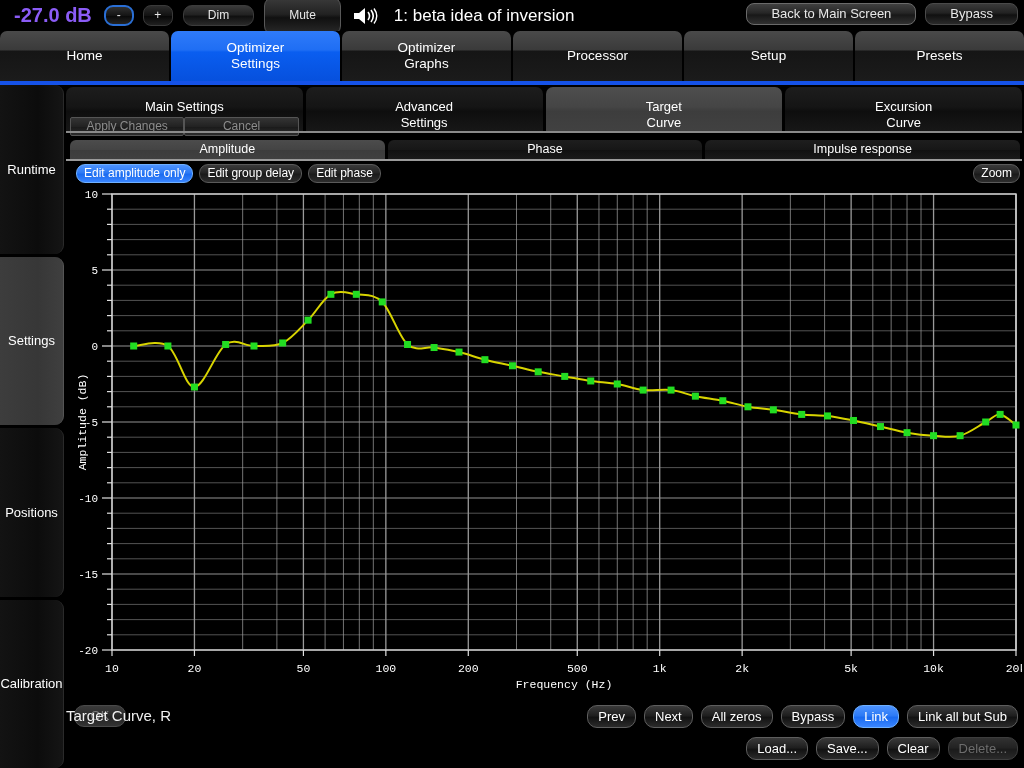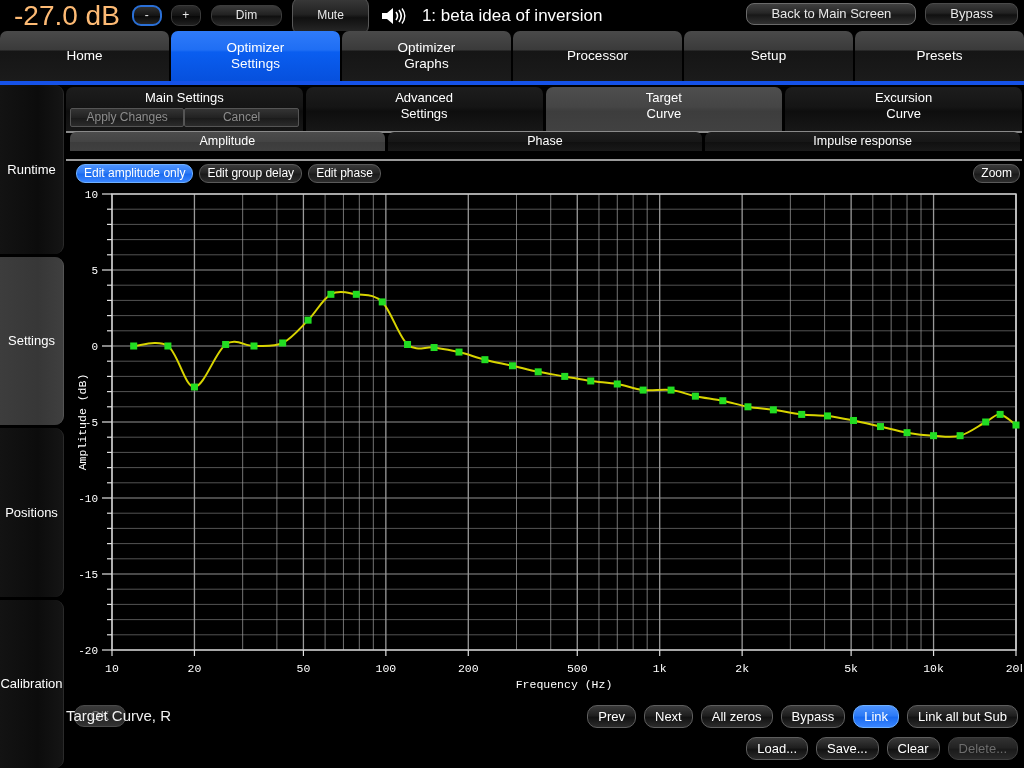--- a/index.html
+++ b/index.html
@@ -11,22 +11,22 @@
     color: #fff;
   }
   #app { position: relative; width: 1024px; height: 768px; }
 
   
   #topbar {
     position: absolute; left: 0; top: 0; width: 1024px; height: 31px;
     background: #000; display: flex; align-items: center;
   }
   #volume-readout {
-    font-size: 28px; color: #fdba74; margin-left: 14px; letter-spacing: 0px;
-    font-weight: 400;
+    font-size: 20px; color: #8b5cf6; margin-left: 14px; letter-spacing: 0px;
+    font-weight: 700;
   }
   .rbtn {
     background: linear-gradient(#3a3a3a 0%, #222 45%, #101010 55%, #2a2a2a 100%);
     border: 1px solid #555; border-radius: 8px; color: #e8e8e8;
     font-size: 12px; padding: 2px 24px; line-height: 15px; white-space: nowrap;
   }
   .rbtn.sm { font-size: 12px; border-radius: 9px; }
   #btn-vol-dn {
     margin-left: 12px; width: 30px; height: 21px; text-align: center;
     border: 2px solid #2a6fd6; border-radius: 9px; padding: 0; line-height: 17px;
@@ -84,42 +84,42 @@
     border-right: 1px solid #555;
   }
 
   
   #subtabs {
     position: absolute; left: 66px; top: 87px; width: 956px; height: 44px;
     display: flex; gap: 3px;
   }
   .subtab {
     flex: 1; border-radius: 7px 7px 0 0; position: relative;
-    display: flex; flex-direction: column; align-items: center; padding-top: 3px;
+    display: flex; flex-direction: column; align-items: center; padding-top: 12px;
     font-size: 13px; line-height: 16px; color: #fff; text-align: center;
     background: linear-gradient(#1d1d1d 0%, #151515 45%, #0e0e0e 55%, #171717 100%);
   }
   .subtab.active {
     background: linear-gradient(#4e4e4e 0%, #454545 45%, #3d3d3d 55%, #414141 100%);
   }
   #subtab-main .row {
     display: flex; margin-top: 2px; width: 100%; padding: 0 4px;
   }
   .flatbtn {
     flex: 1; border: 1px solid #555; border-radius: 2px; font-size: 12px;
     color: #8c8c8c; line-height: 17px; text-align: center;
     background: linear-gradient(#343434 0%, #222 50%, #1a1a1a 52%, #2b2b2b 100%);
   }
   #subtabs-underline {
     position: absolute; left: 66px; top: 131px; width: 956px; height: 2px; background: #8a8a8a;
   }
 
   
   #tabs3 {
-    position: absolute; left: 70px; top: 132px; width: 950px; height: 19px;
+    position: absolute; left: 70px; top: 140px; width: 950px; height: 19px;
     display: flex; gap: 3px;
   }
   .t3 {
     flex: 1; border-radius: 6px 6px 0 0; font-size: 12.5px; color: #fff;
     text-align: center; line-height: 19px;
     background: linear-gradient(#1e1e1e 0%, #171717 50%, #101010 52%, #191919 100%);
   }
   .t3.active {
     background: linear-gradient(#4c4c4c 0%, #444 50%, #3c3c3c 52%, #404040 100%);
   }

